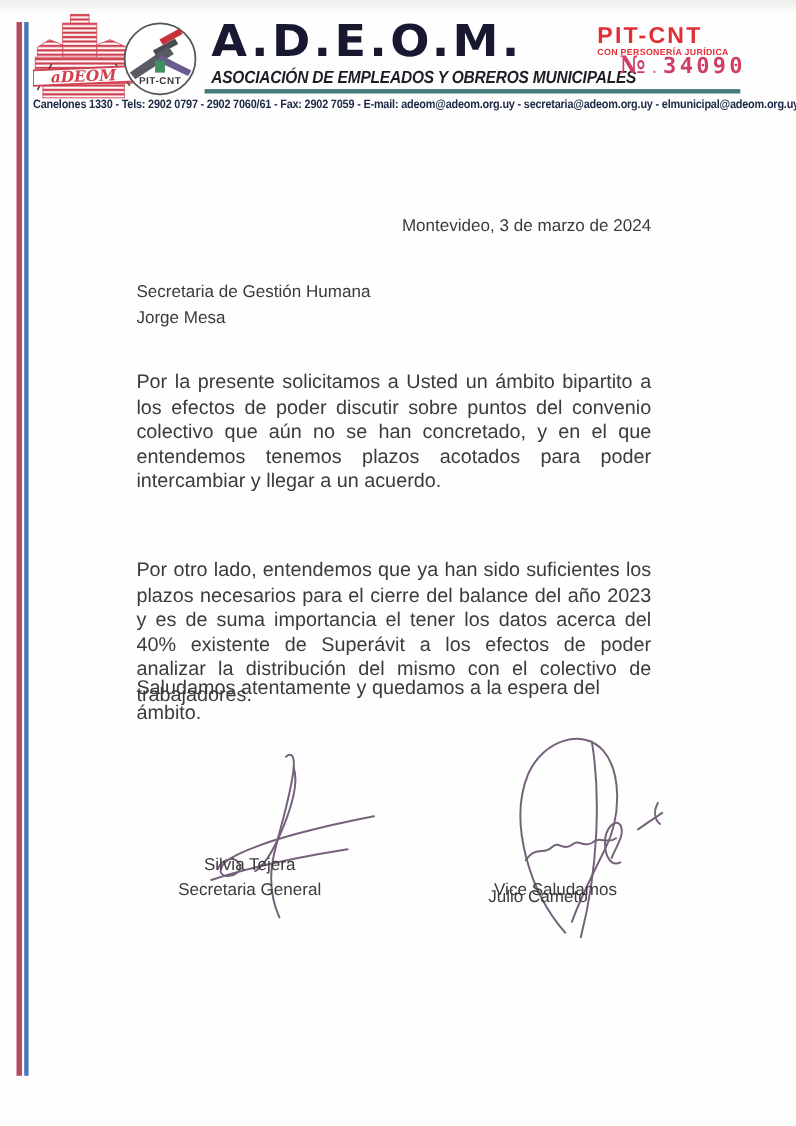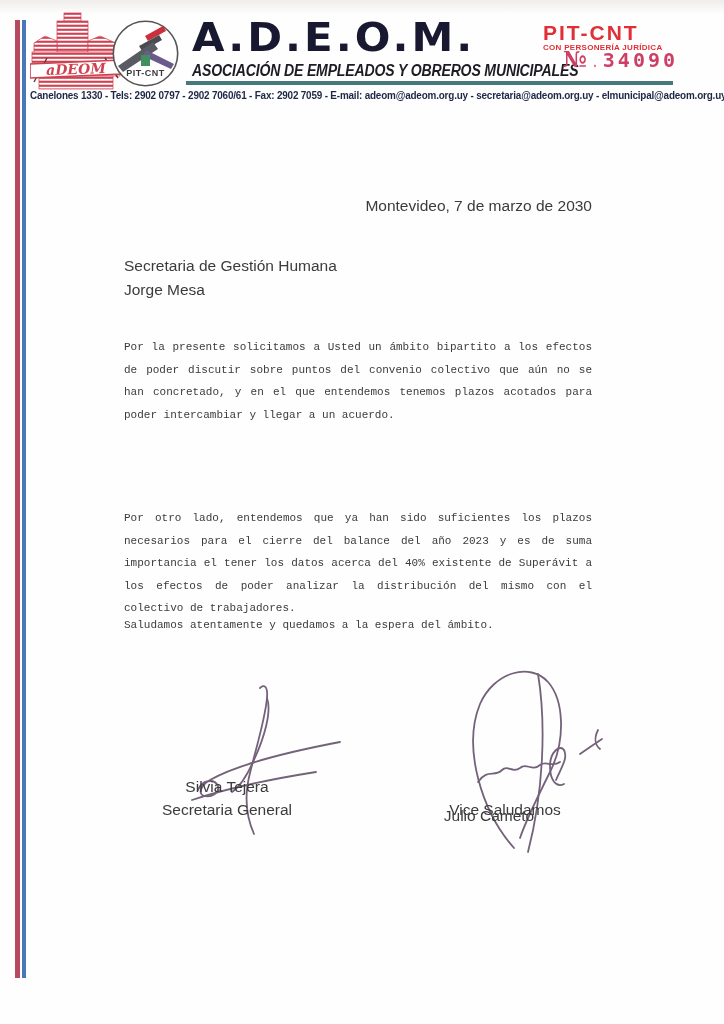--- a/index.html
+++ b/index.html
@@ -47,22 +47,22 @@
     position:absolute;left:30px;top:89px;width:700px;
     font-weight:bold;font-size:11px;color:#1d2746;white-space:nowrap;
     transform:scaleX(.9);transform-origin:left top;letter-spacing:-.2px;
   }
 
   
   .date-line{position:absolute;left:124px;top:197px;width:468px;
     font-size:15.5px;text-align:right;padding-right:2px;}
   .recipient{position:absolute;left:124px;top:254px;width:468px;
     font-size:15.5px;line-height:23.5px;}
-  .para{position:absolute;left:124px;width:468px;font-size:11px;
-    line-height:22.5px;text-align:justify;font-family:Liberation Mono, monospace;}
+  .para{position:absolute;left:124px;width:468px;font-size:18px;
+    line-height:22.5px;text-align:justify;}
   .para.p1{top:336px;}
   .para.p2{top:432px;}
   .para.p3{top:507px;}
   .para.closing{top:614px;text-align:left;}
 
   
   .sig-svg{position:absolute;}
   .sig-left{left:168px;top:668px;}
   .sig-right{left:438px;top:662px;}
   .sig-name,.sig-role{position:absolute;width:230px;text-align:center;
@@ -122,21 +122,21 @@
   <div class="stamp">
     <span class="stamp-prefix">№</span>
     <span class="stamp-dot">.</span>
     <span class="stamp-number">34090</span>
   </div>
 
   <div class="teal-rule"></div>
 
   <div class="contact-line">Canelones 1330 - Tels: 2902 0797 - 2902 7060/61 - Fax: 2902 7059 - E-mail: adeom@adeom.org.uy - secretaria@adeom.org.uy - elmunicipal@adeom.org.uy</div>
 
-  <div class="date-line">Montevideo, 7 de marzo de 2030</div>
+  <div class="date-line">Montevideo, 3 de marzo de 2024</div>
 
   <div class="recipient">
     <div>Secretaria de Gestión Humana</div>
     <div>Jorge Mesa</div>
   </div>
 
   <div class="para p1">Por la presente solicitamos a Usted un ámbito bipartito a los efectos de poder discutir sobre puntos del convenio colectivo que aún no se han concretado, y en el que entendemos tenemos plazos acotados para poder intercambiar y llegar a un acuerdo.</div>
   <div class="para p3">Por otro lado, entendemos que ya han sido suficientes los plazos necesarios para el cierre del balance del año 2023 y es de suma importancia el tener los datos acerca del 40% existente de Superávit a los efectos de poder analizar la distribución del mismo con el colectivo de trabajadores.</div>
   <div class="para closing">Saludamos atentamente y quedamos a la espera del ámbito.</div>
 

